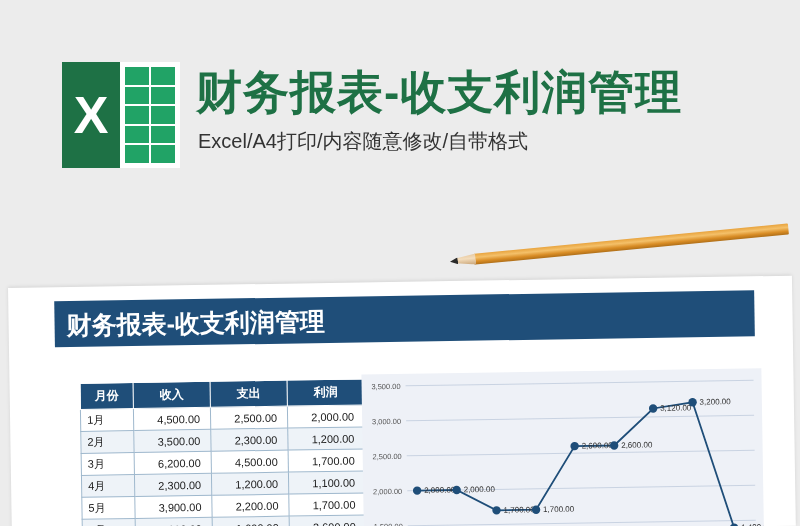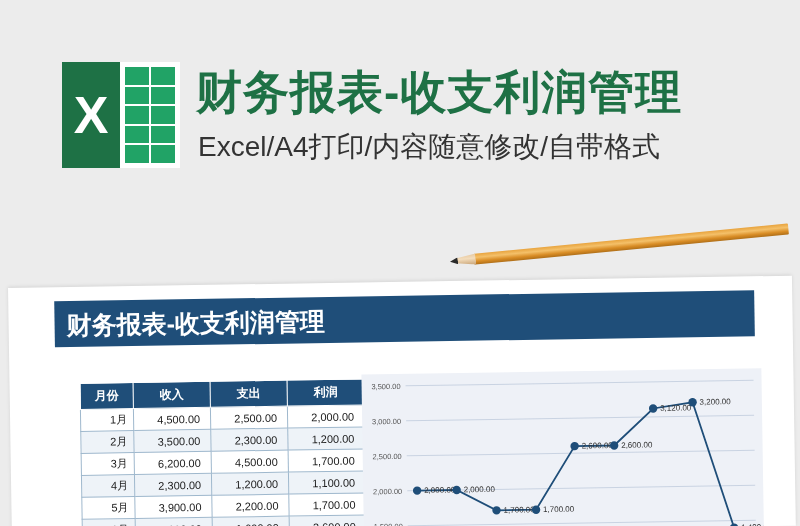--- a/index.html
+++ b/index.html
@@ -82,21 +82,21 @@
     font-weight: bold;
     color: #1e7145;
     letter-spacing: 1px;
     white-space: nowrap;
     font-family: "Liberation Sans", sans-serif;
   }
   .banner-sub {
     position: absolute;
     left: 198px;
     top: 128px;
-    font-size: 28px;
+    font-size: 20px;
     color: #333333;
     white-space: nowrap;
     font-family: "Liberation Sans", sans-serif;
   }
 
   
   .pencil {
     position: absolute;
     left: 450px;
     top: 252px;
@@ -187,21 +187,21 @@
     font-size: 12px;
     border: 1px solid #ffffff;
     padding: 4px 0;
     text-align: center;
   }
   .data-table th.c-month { width: 52px; margin-top: 40px; }
   .data-table th.c-num { width: 76px; }
   .data-table td {
     border: 1px solid #9fb8cd;
     padding: 3px 6px;
-    text-align: right;
+    text-align: left;
     color: #1a1a1a;
     background: #ffffff;
     height: 15px;
   }
   .data-table td.num {
     text-align: right;
     padding-right: 10px;
   }
   .data-table tr:nth-child(even) td {
     background: #eef3f8;

